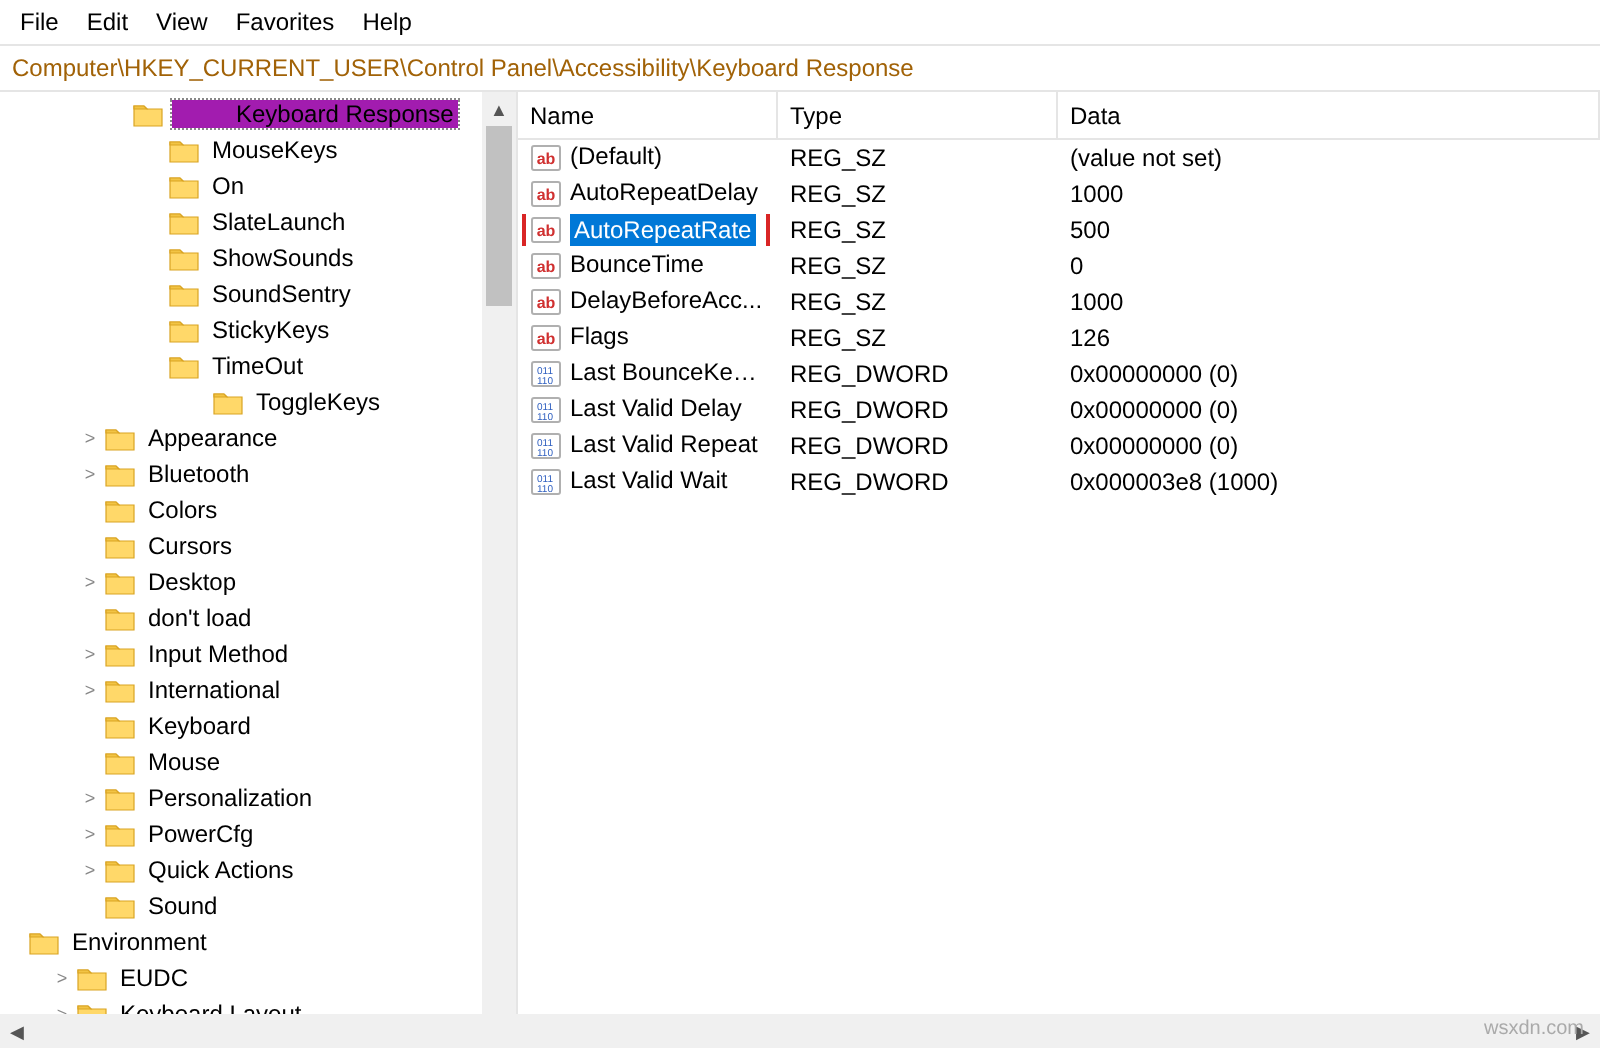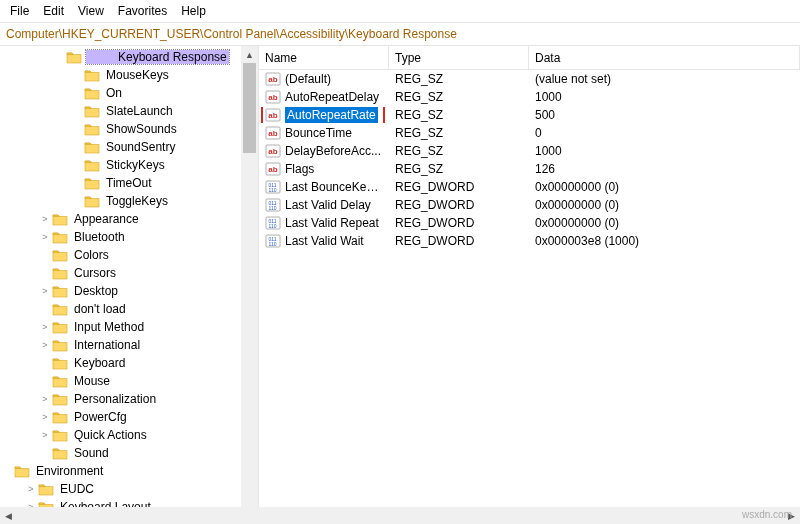--- a/index.html
+++ b/index.html
@@ -77,21 +77,21 @@
     font-size: 9px;
   }
   .tree-item .folder-icon {
     width: 16px; height: 14px;
     display: inline-block;
     margin-right: 4px;
   }
   .tree-item .folder-icon svg { display: block; }
   .tree-item .label { padding: 0 2px; }
   .tree-item.selected .label {
-    background: #c4b5fd;
+    background: #a21caf;
     outline: 1px dotted #888;
     padding-left: 32px;
   }
   .list-panel {
     flex: 1;
     overflow: hidden;
   }
   .list-header {
     display: flex;
     border-bottom: 1px solid #e5e5e5;
@@ -110,21 +110,20 @@
   .col-data { flex: 1; }
   .list-row {
     display: flex;
     align-items: center;
     height: 18px;
   }
   .list-row .cell { padding: 0 6px; }
   .list-row .name-cell {
     width: 130px;
     display: flex;
-    align-items: center;
     gap: 4px;
     overflow: hidden;
     white-space: nowrap;
   }
   .list-row .type-cell { width: 140px; }
   .list-row .data-cell { flex: 1; }
   .list-row .name-text { white-space: nowrap; overflow: hidden; text-overflow: ellipsis; }
   .list-row.highlighted .name-cell {
     position: relative;
   }
@@ -251,21 +250,21 @@
         <div class="tree-item" style="padding-left: 70px;">
           <span class="exp"></span>
           <span class="folder-icon">
             <svg viewBox="0 0 16 14" width="16" height="14">
               <path d="M1 3 L6 3 L7.5 4.5 L15 4.5 L15 13 L1 13 Z" fill="#ffd869" stroke="#d9a423" stroke-width="0.6"></path>
               <path d="M1 3 L6 3 L7.5 4.5 L1 4.5 Z" fill="#f2c444" stroke="#d9a423" stroke-width="0.6"></path>
             </svg>
           </span>
           <span class="label">TimeOut</span>
         </div>
-        <div class="tree-item" style="padding-left: 70px;">
+        <div class="tree-item" style="padding-left: 92px;">
           <span class="exp"></span>
           <span class="folder-icon">
             <svg viewBox="0 0 16 14" width="16" height="14">
               <path d="M1 3 L6 3 L7.5 4.5 L15 4.5 L15 13 L1 13 Z" fill="#ffd869" stroke="#d9a423" stroke-width="0.6"></path>
               <path d="M1 3 L6 3 L7.5 4.5 L1 4.5 Z" fill="#f2c444" stroke="#d9a423" stroke-width="0.6"></path>
             </svg>
           </span>
           <span class="label">ToggleKeys</span>
         </div>
         <div class="tree-item" style="padding-left: 38px;">

